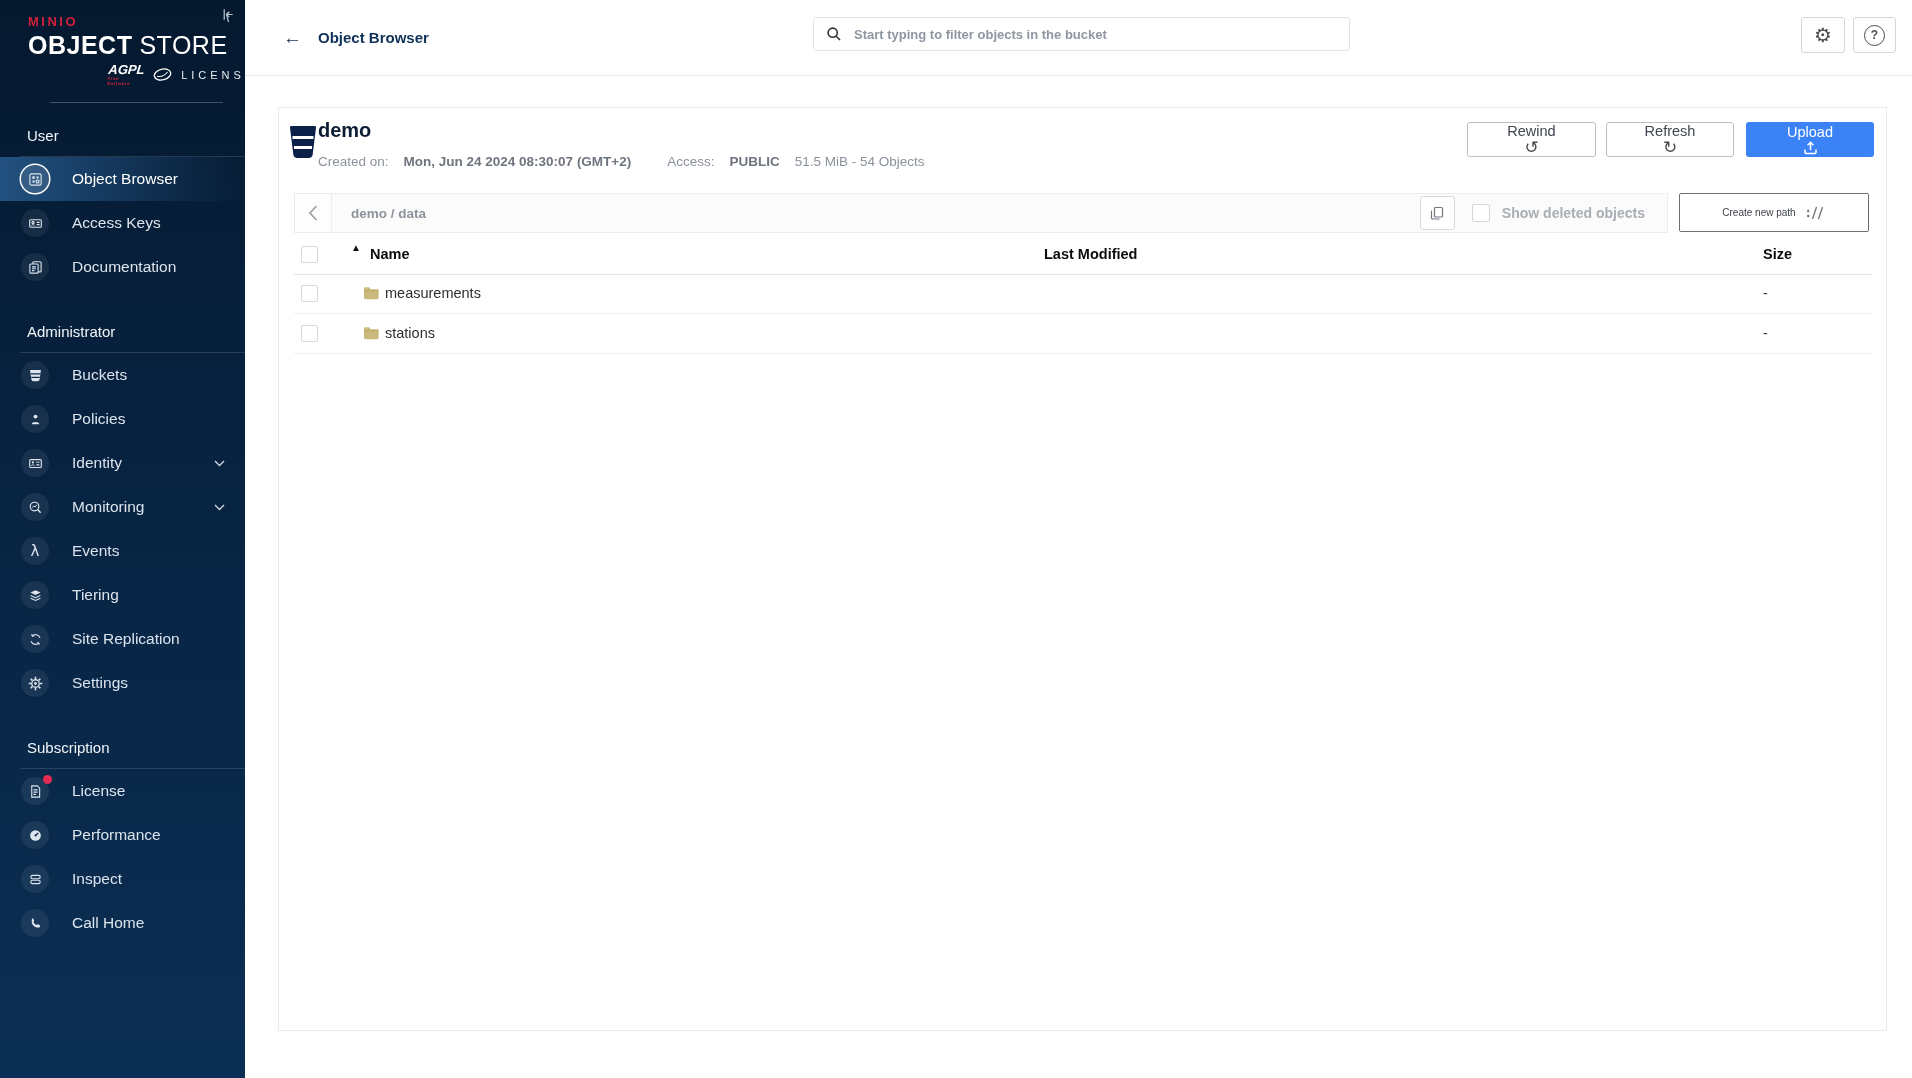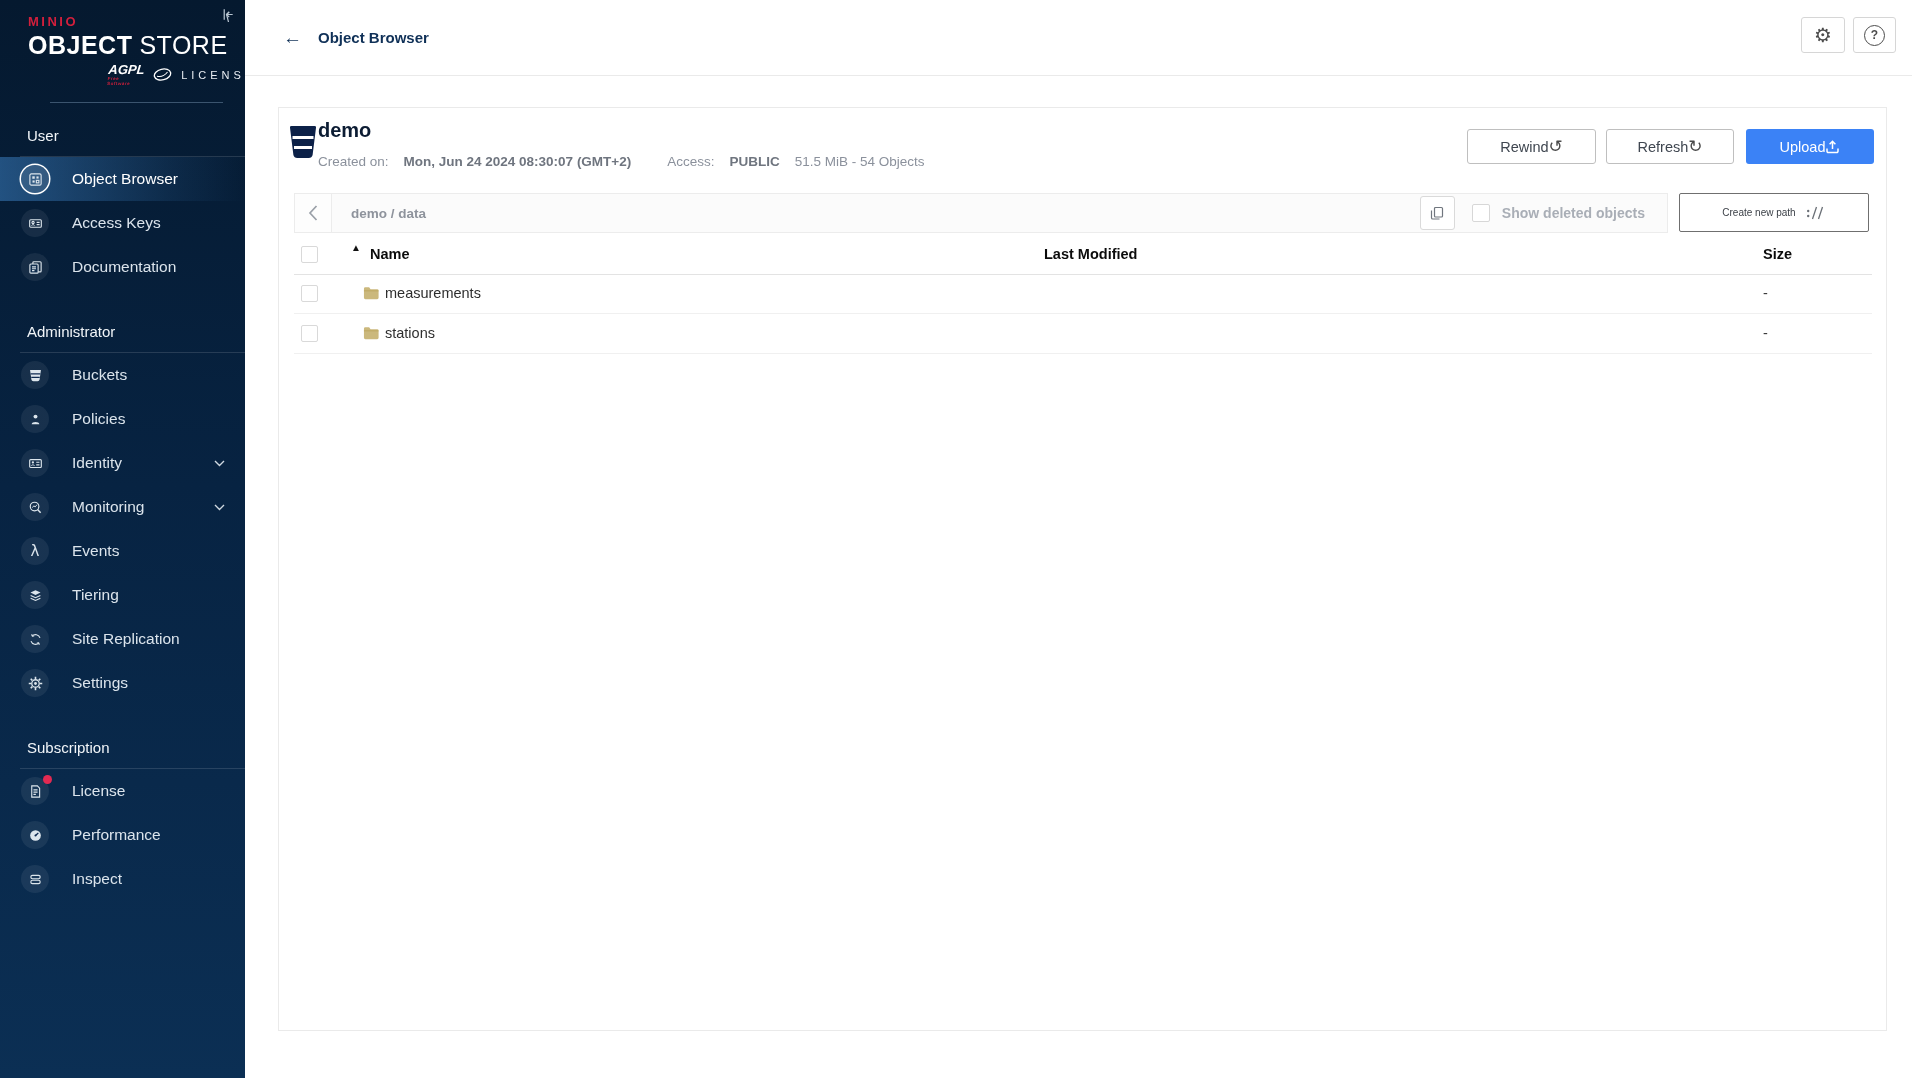--- a/index.html
+++ b/index.html
@@ -53,22 +53,22 @@
   .help-btn{right:16px;width:43px;}
   .help-circ{width:19px;height:19px;border:1.6px solid #4c4c4c;border-radius:50%;color:#4c4c4c;
              font-size:12px;font-weight:700;display:flex;align-items:center;justify-content:center;}
 
   
   .card{position:absolute;left:278px;top:107px;width:1609px;height:924px;border:1px solid #eaeaea;background:#fff;box-sizing:border-box;}
   .bucket-ic{position:absolute;left:11px;top:17px;display:flex;}
   .bk-title{position:absolute;left:39px;top:11px;font-size:20px;font-weight:700;color:#0c1c33;}
   .bk-info{position:absolute;left:39px;top:46px;font-size:13.5px;color:#8b919c;display:flex;gap:15px;align-items:baseline;white-space:nowrap;}
   .bk-info .bold{color:#6f757f;font-weight:700;}
-  .hdr-btn{position:absolute;top:21px;height:35px;border:1px solid #bfbfbf;border-radius:3px;background:#fff;color:#3f4650;
-           font-size:14.5px;display:flex;align-items:center;justify-content:center;box-sizing:border-box;cursor:pointer;}
+  .hdr-btn{position:absolute;top:14px;height:35px;border:1px solid #bfbfbf;border-radius:3px;background:#fff;color:#3f4650;
+           font-size:14.5px;display:flex;align-items:center;justify-content:center;box-sizing:border-box;cursor:pointer;flex-direction:column;}
   .hdr-btn .gly{color:#4a4a4a;font-size:17px;line-height:1;}
   .rewind-btn{right:290px;width:129px;}
   .refresh-btn{right:152px;width:128px;}
   .upload-btn{right:12px;width:128px;background:#3b82f6;border:none;color:#fff;justify-content:center;}
 
   .crumb{position:absolute;left:15px;top:85px;height:40px;width:1374px;background:#fbfbfb;border:1px solid #ececec;
          box-sizing:border-box;display:flex;align-items:center;}
   .crumb-back{width:36px;align-self:stretch;border-right:1px solid #ececec;display:flex;align-items:center;justify-content:center;cursor:pointer;background:#fdfdfd;}
   .crumb-path{padding-left:19px;font-weight:700;font-size:13.5px;color:#8e939c;flex:1;}
   .copy-btn{width:33px;height:32px;border:1px solid #dadada;border-radius:3px;background:#fff;display:flex;align-items:center;justify-content:center;cursor:pointer;flex:none;margin-right:4px;}
@@ -276,27 +276,44 @@
         </div>
         <div class="side-item">
           <span class="side-ic">
             <svg viewBox="0 0 16 16" width="15" height="15" fill="none" stroke="#dce5ec" stroke-width="1.2">
               <rect x="3" y="3.6" width="10" height="3.6" rx="1.8"></rect>
               <rect x="3" y="8.8" width="10" height="3.6" rx="1.8"></rect>
             </svg>
           </span>
           <span class="side-item-label">Inspect</span>
         </div>
+        <div class="side-item">
+          <span class="side-ic">
+            <svg viewBox="0 0 16 16" width="15" height="15">
+              <path d="M4.7 2.5c1 .3 1.7 1.2 1.8 2.3.1.6-.2 1.1-.7 1.5.6 1.5 1.7 2.7 3.2 3.2.4-.5.9-.8 1.5-.7 1.1.1 2 .8 2.3 1.8.2.7-.2 1.4-.9 1.6C7.7 13.4 2.9 8.6 4.1 4.4c-.1-1 .6-1.4 .6-1.9z" fill="#dce5ec"></path>
+            </svg>
+          </span>
+          <span class="side-item-label">Call Home</span>
+        </div>
       </div>
   </div>
 
   <div class="topbar">
     <div class="tb-left">
       <span class="back-arrow">←</span>
       <span class="tb-title">Object Browser</span>
+    </div>
+    <div class="search">
+      <span style="display:flex;">
+        <svg width="16" height="16" viewBox="0 0 16 16" fill="none" stroke="#2f2f2f" stroke-width="1.6">
+          <circle cx="6.7" cy="6.7" r="4.6"></circle>
+            <path d="M10.2 10.2 14 14"></path>
+        </svg>
+      </span>
+      <input type="text" value="" placeholder="Start typing to filter objects in the bucket" style="">
     </div>
     <div class="iconbtn gear-btn">
       <span class="gly">⚙</span>
     </div>
     <div class="iconbtn help-btn">
       <span class="help-circ">?</span>
     </div>
   </div>
 
   <div class="card">

